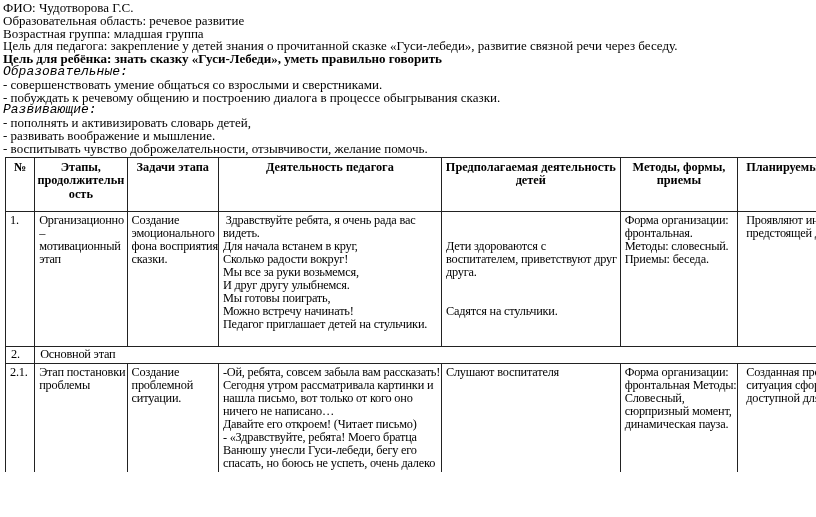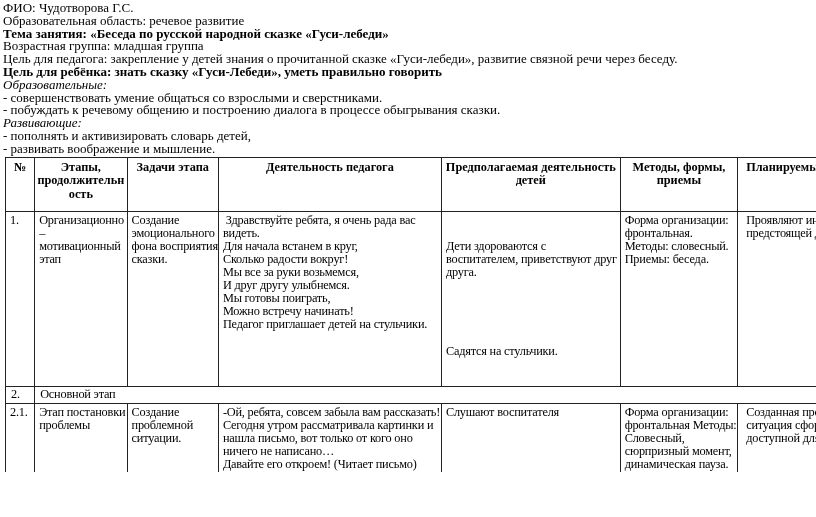--- a/index.html
+++ b/index.html
@@ -3,63 +3,63 @@
 <meta charset="utf-8">
 <style>
   html,body{margin:0;padding:0;background:#fff;}
   .page{
     position:relative;width:816px;height:472px;overflow:hidden;background:#ffffff;
     font-family:"Liberation Serif","DejaVu Serif",serif;color:#000;
   }
   .doc-header{padding:2px 0 0 3px;font-size:13px;line-height:12.8px;}
   .doc-header .line{white-space:nowrap;}
   .b{font-weight:bold;}
-  .i{font-style:italic;}
+  .i{font-style:italic;font-family:Liberation Mono, monospace;}
   table.plan{
     border-collapse:collapse;table-layout:fixed;
     margin:1px 0 0 5px;width:920px;
     font-size:12.3px;line-height:13px;
   }
   .plan th,.plan td{border:1px solid #222;vertical-align:top;overflow:hidden;}
   .plan th{font-weight:bold;text-align:center;white-space:pre-line;padding:3px 2px;line-height:13.5px;}
   .plan th.planned{text-align:left;padding-left:8px;white-space:pre;}
   .plan td{white-space:pre;padding:2px 3px 2px 4px;letter-spacing:-0.2px;}
   .plan td.planned{padding-left:8px;}
   .hrow{height:54px;}
   .r1{height:124px;}
   .r2{height:17px;}
   .r2 td{padding:1px 3px 1px 5px;}
   .r21{height:140px;}
-  .gap{margin-top:40px;}
+  .gap{}
   .c-num{width:29px;}
   .c-stage{width:92px;}
   .c-task{width:91px;}
   .c-teacher{width:222px;}
   .c-children{width:178px;}
   .c-methods{width:117px;}
   .c-planned{width:186px;}
 </style>
 </head>
 <body>
 
 <div class="page">
 
   <div class="doc-header">
     <div class="line">ФИО: Чудотворова Г.С.</div>
     <div class="line">Образовательная область: речевое развитие</div>
-    <div class="line b">Тема занятия: «Беседа по русской народной сказке «Гуси-лебеди»</div>
     <div class="line">Возрастная группа: младшая группа</div>
     <div class="line">Цель для педагога: закрепление у детей знания о прочитанной сказке «Гуси-лебеди», развитие связной речи через беседу.</div>
     <div class="line b">Цель для ребёнка: знать сказку «Гуси-Лебеди», уметь правильно говорить</div>
     <div class="line i">Образовательные:</div>
     <div class="line">- совершенствовать умение общаться со взрослыми и сверстниками.</div>
     <div class="line">- побуждать к речевому общению и построению диалога в процессе обыгрывания сказки.</div>
     <div class="line i">Развивающие:</div>
     <div class="line">- пополнять и активизировать словарь детей,</div>
     <div class="line">- развивать воображение и мышление.</div>
+    <div class="line">- воспитывать чувство доброжелательности, отзывчивости, желание помочь.</div>
   </div>
 
   <table class="plan">
     <colgroup>
       <col class="c-num">
         <col class="c-stage">
         <col class="c-task">
         <col class="c-teacher">
       <col class="c-children">
         <col class="c-methods">

